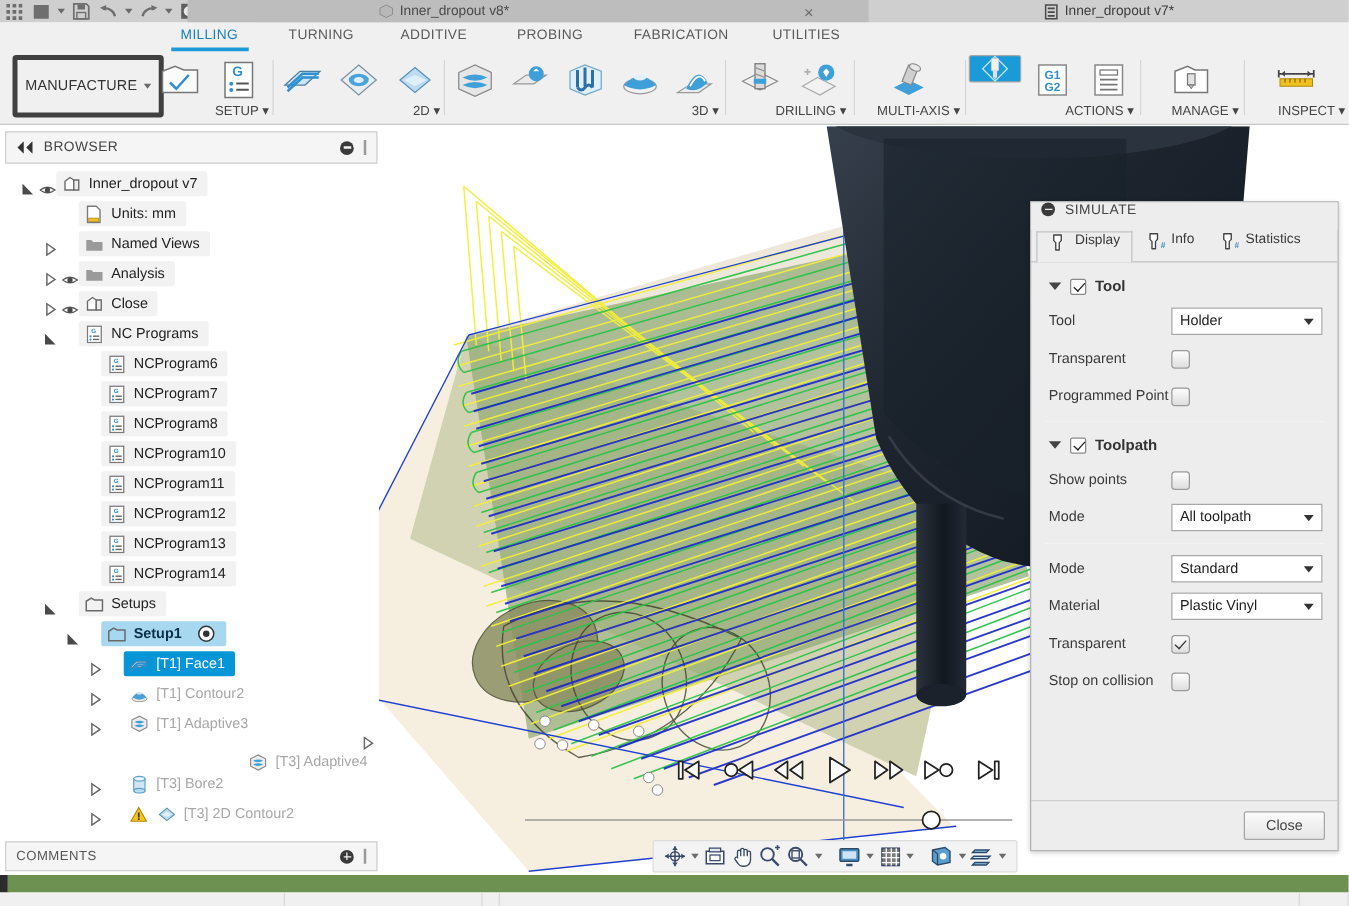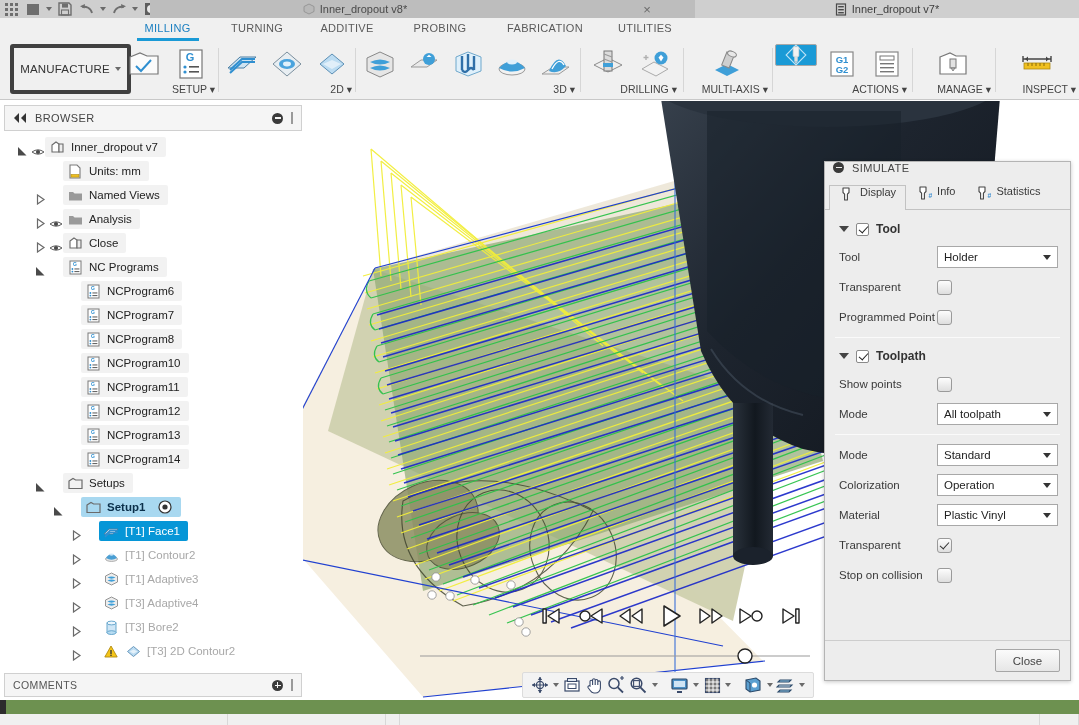--- a/index.html
+++ b/index.html
@@ -960,21 +960,21 @@
         <span class="ticon">
           <svg width="15" height="14" viewBox="0 0 15 14">
             <path d="M1.5 4 L7.5 1 L13.5 4 L13.5 10 L7.5 13 L1.5 10z" fill="#ededed" stroke="#8a8a8a" stroke-width=".9"></path>
             <path d="M3.5 5.6 q4 -2.2 8 0 q-4 2.2 -8 0" fill="#3f9fd8"></path>
             <path d="M3.5 8.6 q4 -2.2 8 0 q-4 2.2 -8 0" fill="#3f9fd8"></path>
           </svg>
         </span>
         <span>[T1] Adaptive3</span>
       </span>
     </div>
-    <div class="trow dim" style="padding-left: 64px;">
+    <div class="trow dim" style="padding-left: 64px; flex-direction: column;">
       <span class="twist">
         <svg width="11" height="11" viewBox="0 0 11 11">
           <path d="M2.5 1 L9 5.5 L2.5 10z" fill="none" stroke="#6a6a6a" stroke-width="1.2"></path>
         </svg>
       </span>
       <span class="eye"></span>
       <span class="chip">
         <span class="ticon">
           <svg width="15" height="14" viewBox="0 0 15 14">
             <path d="M1.5 4 L7.5 1 L13.5 4 L13.5 10 L7.5 13 L1.5 10z" fill="#ededed" stroke="#8a8a8a" stroke-width=".9"></path>
@@ -1255,27 +1255,20 @@
         <div class="sel">
           <span>All toolpath</span>
           <span class="cv"></span>
         </div>
       </div>
       <div class="divider"></div>
       <div class="frow">
         <span class="lbl">Mode</span>
         <div class="sel">
           <span>Standard</span>
-          <span class="cv"></span>
-        </div>
-      </div>
-      <div class="frow">
-        <span class="lbl">Colorization</span>
-        <div class="sel">
-          <span>Operation</span>
           <span class="cv"></span>
         </div>
       </div>
       <div class="frow">
         <span class="lbl">Material</span>
         <div class="sel">
           <span>Plastic Vinyl</span>
           <span class="cv"></span>
         </div>
       </div>

